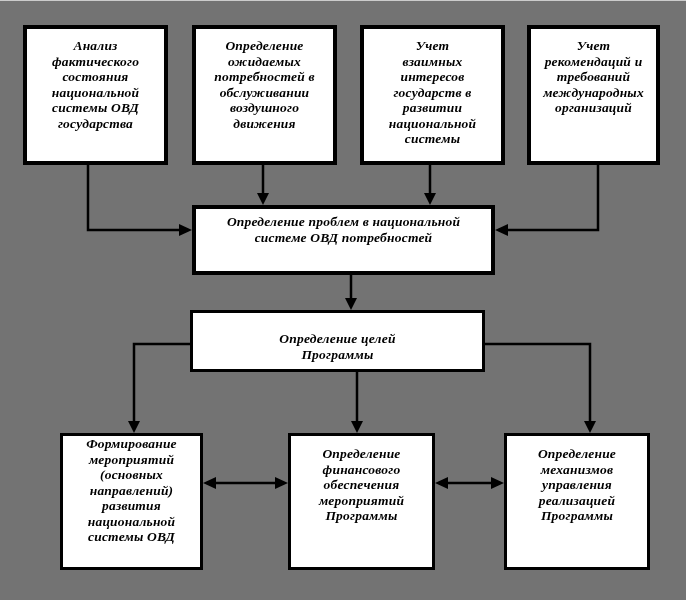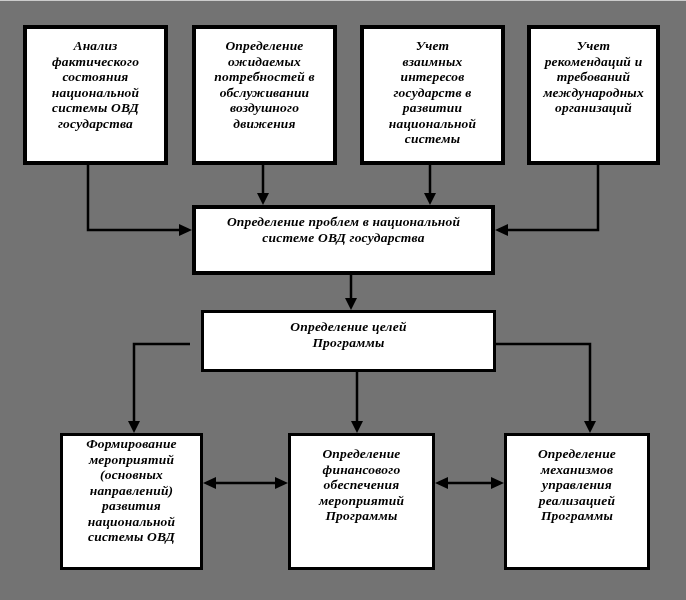--- a/index.html
+++ b/index.html
@@ -45,21 +45,21 @@
     white-space: pre-line;
     letter-spacing: 0.2px;
   }
   
   #b-top1 { left: 23px;  top: 25px; width: 145px; height: 140px; padding-top: 9px; }
   #b-top2 { left: 192px; top: 25px; width: 145px; height: 140px; padding-top: 9px; }
   #b-top3 { left: 360px; top: 25px; width: 145px; height: 140px; padding-top: 9px; }
   #b-top4 { left: 527px; top: 25px; width: 133px; height: 140px; padding-top: 9px; }
   
   #b-problems { left: 192px; top: 205px; width: 303px; height: 70px; padding-top: 5px; }
-  #b-goals    { left: 201px; top: 310px; width: 295px; height: 62px; border-width: 3px; padding-top: 6px; }
+  #b-goals    { left: 190px; top: 310px; width: 295px; height: 62px; border-width: 3px; padding-top: 18px; }
   
   #b-bot1 { left: 60px;  top: 433px; width: 143px; height: 137px; border-width: 3px; }
   #b-bot2 { left: 288px; top: 433px; width: 147px; height: 137px; border-width: 3px; padding-top: 10px; }
   #b-bot3 { left: 504px; top: 433px; width: 146px; height: 137px; border-width: 3px; padding-top: 10px; }
 </style>
 </head>
 <body>
 
 <div class="canvas">
 
@@ -151,21 +151,21 @@
   <div class="box" id="b-top4">
     <span class="lbl">Учет
 рекомендаций и
 требований
 международных
 организаций</span>
   </div>
 
   <div class="box" id="b-problems">
     <span class="lbl">Определение проблем в национальной
-системе ОВД государства</span>
+системе ОВД потребностей</span>
   </div>
 
   <div class="box" id="b-goals">
     <span class="lbl">Определение целей
 Программы</span>
   </div>
 
   <div class="box" id="b-bot1">
     <span class="lbl">Формирование
 мероприятий

